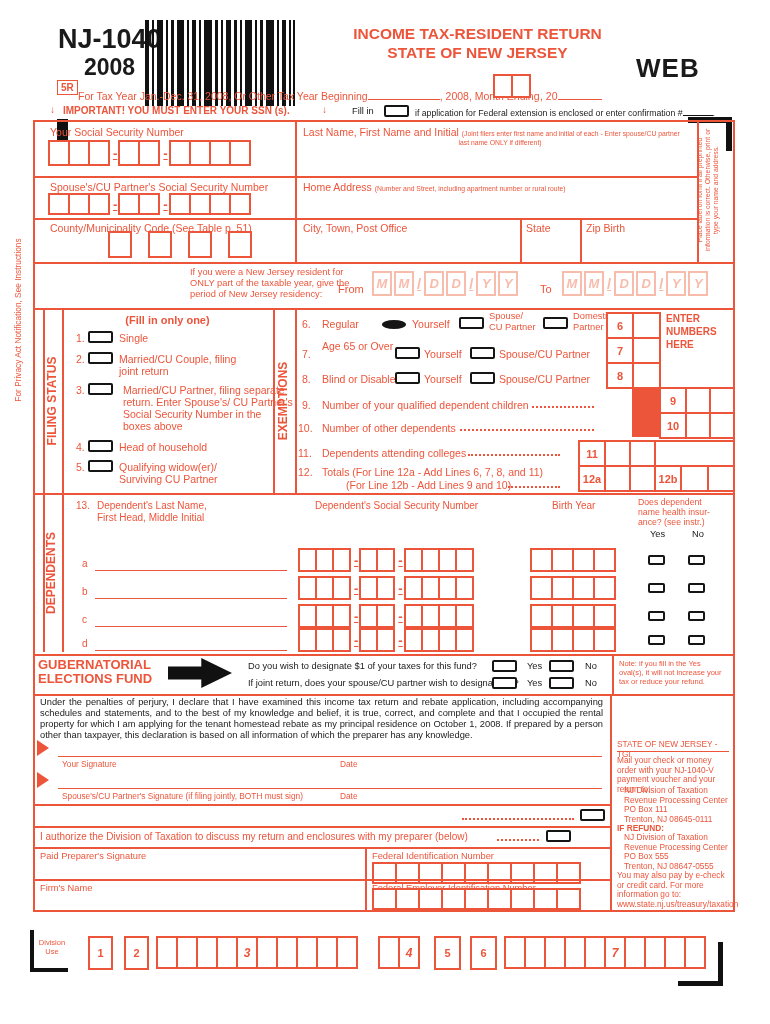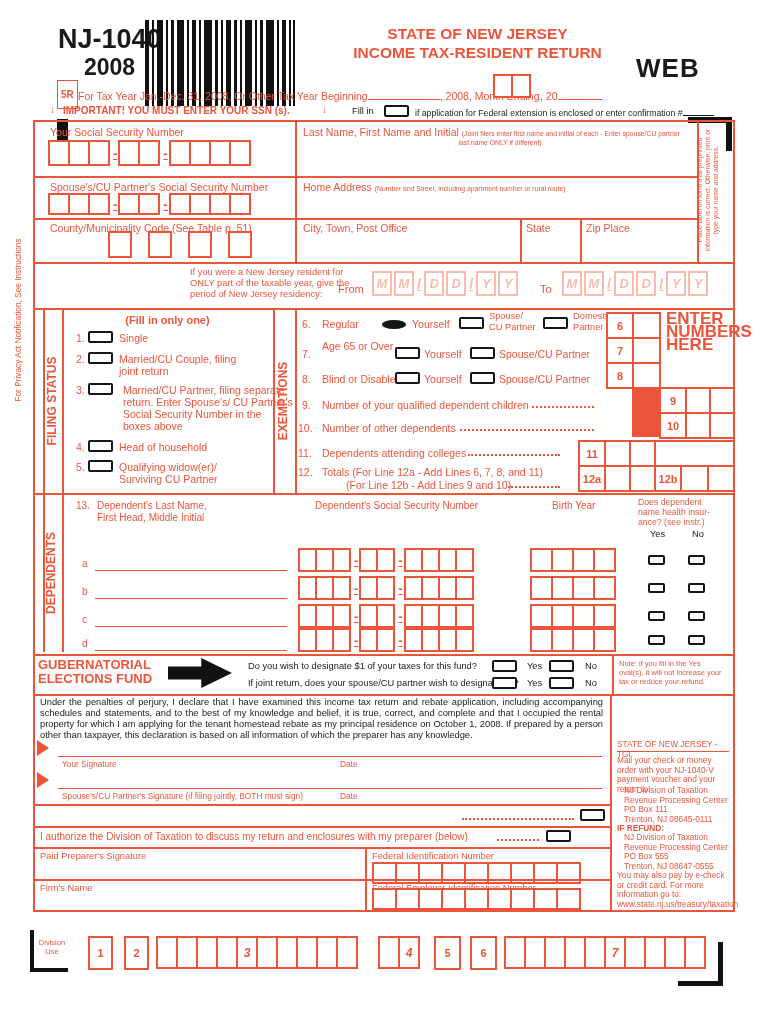--- a/index.html
+++ b/index.html
@@ -71,21 +71,21 @@
             clip-path:polygon(0 28%,52% 28%,52% 0,100% 50%,52% 100%,52% 72%,0 72%)}
   .ul{border-bottom:1px solid var(--or)}
 </style>
 </head>
 <body>
 
 <div id="page">
 
   <div class="abs k b" style="left:58px;top:24px;font-size:27px">NJ-1040</div>
   <div class="abs k b" style="left:84px;top:54px;font-size:23px">2008</div>
-  <div class="abs o b" style="left:57px;top:80px;font-size:10px;border:1px solid var(--or);padding:8px 3px">5R</div>
+  <div class="abs o b" style="left:57px;top:80px;font-size:10px;border:1px solid var(--or);padding:1px 3px">5R</div>
 
   <svg class="abs" style="left:145px;top:20px" width="150" height="86">
     <rect x="0" y="0" width="4" height="86" fill="#111"></rect>
       <rect x="7" y="0" width="2" height="86" fill="#111"></rect>
     <rect x="12" y="0" width="6" height="86" fill="#111"></rect>
       <rect x="21" y="0" width="2" height="86" fill="#111"></rect>
     <rect x="26" y="0" width="3" height="86" fill="#111"></rect>
       <rect x="32" y="0" width="7" height="86" fill="#111"></rect>
     <rect x="42" y="0" width="2" height="86" fill="#111"></rect>
       <rect x="47" y="0" width="4" height="86" fill="#111"></rect>
@@ -100,22 +100,22 @@
     <rect x="110" y="0" width="2" height="86" fill="#111"></rect>
       <rect x="115" y="0" width="3" height="86" fill="#111"></rect>
     <rect x="121" y="0" width="8" height="86" fill="#111"></rect>
       <rect x="132" y="0" width="2" height="86" fill="#111"></rect>
     <rect x="137" y="0" width="4" height="86" fill="#111"></rect>
       <rect x="144" y="0" width="2" height="86" fill="#111"></rect>
     <rect x="148" y="0" width="2" height="86" fill="#111"></rect>
   </svg>
 
   <div class="abs o b f15 ctr" style="left:330px;top:24px;width:295px">
+    <div>INCOME TAX-RESIDENT RETURN</div>
     <div>STATE OF NEW JERSEY</div>
-    <div>INCOME TAX-RESIDENT RETURN</div>
   </div>
   <div class="abs k b f26" style="left:636px;top:54px;letter-spacing:1px">WEB</div>
 
   <div class="abs o f105" style="left:78px;top:90px"><span>For Tax Year Jan.-Dec. 31, 2008, Or Other Tax Year Beginning</span><span class="blank" style="width:72px"></span><span>, 2008, Month Ending</span></div>
   <span class="abs cgj me" style="left:493px;top:74px">
       <i></i>
       <i></i>
     </span>
   <div class="abs o f105" style="left:540px;top:90px"><span>, 20</span><span class="blank" style="width:44px"></span></div>
 
@@ -175,21 +175,21 @@
 
   <div class="abs o f105" style="left:50px;top:222px">County/Municipality Code (See Table p. 51)</div>
   <span class="abs cg cty" style="left:108px;top:231px">
       <i></i>
       <i></i>
       <i></i>
       <i></i>
     </span>
   <div class="abs o f105" style="left:303px;top:222px">City, Town, Post Office</div>
   <div class="abs o f105" style="left:526px;top:222px">State</div>
-  <div class="abs o f105" style="left:586px;top:222px">Zip Place</div>
+  <div class="abs o f105" style="left:586px;top:222px">Zip Birth</div>
 
   <div class="abs o f9" style="left:190px;top:267px">
     <div>If you were a New Jersey resident for</div>
     <div>ONLY part of the taxable year, give the</div>
     <div>period of New Jersey residency:</div>
   </div>
   <div class="abs o f11" style="left:338px;top:283px">From</div>
   <span class="abs cgl" style="left:372px;top:271px">
     <i>M</i>
       <i>M</i>
@@ -292,21 +292,21 @@
 
   <div class="abs o f105" style="left:298px;top:447px">11.</div>
   <div class="abs o f105" style="left:322px;top:447px">Dependents attending colleges</div>
   <div class="dots" style="left:468px;top:454px;width:92px"></div>
 
   <div class="abs o f105" style="left:298px;top:466px">12.</div>
   <div class="abs o f105" style="left:322px;top:466px">Totals (For Line 12a - Add Lines 6, 7, 8, and 11)</div>
   <div class="abs o f105" style="left:346px;top:479px">(For Line 12b - Add Lines 9 and 10)</div>
   <div class="dots" style="left:508px;top:486px;width:52px"></div>
 
-  <div class="abs o b" style="left:666px;top:312px;font-size:17px;line-height:13px">
+  <div class="abs o b" style="left:666px;top:312px;font-size:10px;line-height:13px">
     <div>ENTER</div>
     <div>NUMBERS</div>
     <div>HERE</div>
   </div>
   <div class="gcell" style="left:606px;top:312px;width:28px;height:27px">6</div>
   <div class="gcell" style="left:632px;top:312px;width:29px;height:27px"></div>
   <div class="gcell" style="left:606px;top:337px;width:28px;height:27px">7</div>
   <div class="gcell" style="left:632px;top:337px;width:29px;height:27px"></div>
   <div class="gcell" style="left:606px;top:362px;width:28px;height:27px">8</div>
   <div class="gcell" style="left:632px;top:362px;width:29px;height:27px"></div>

